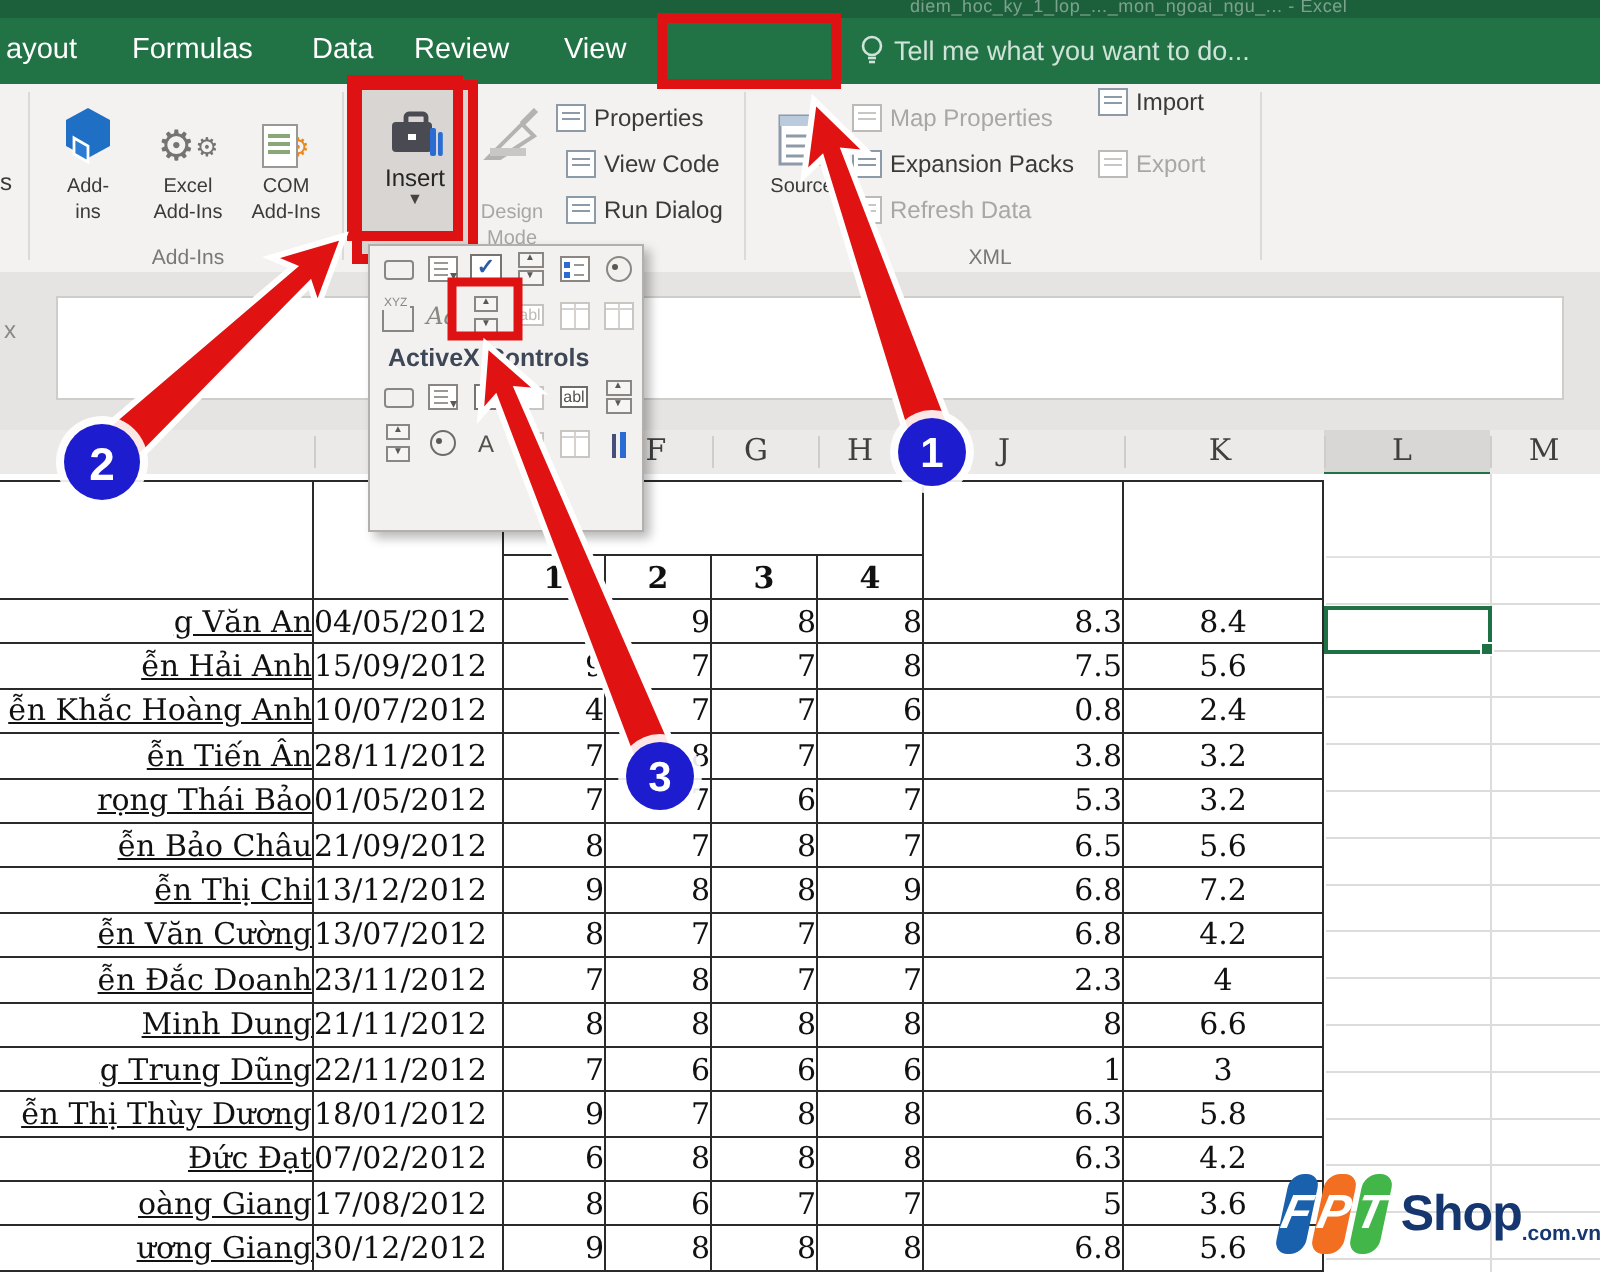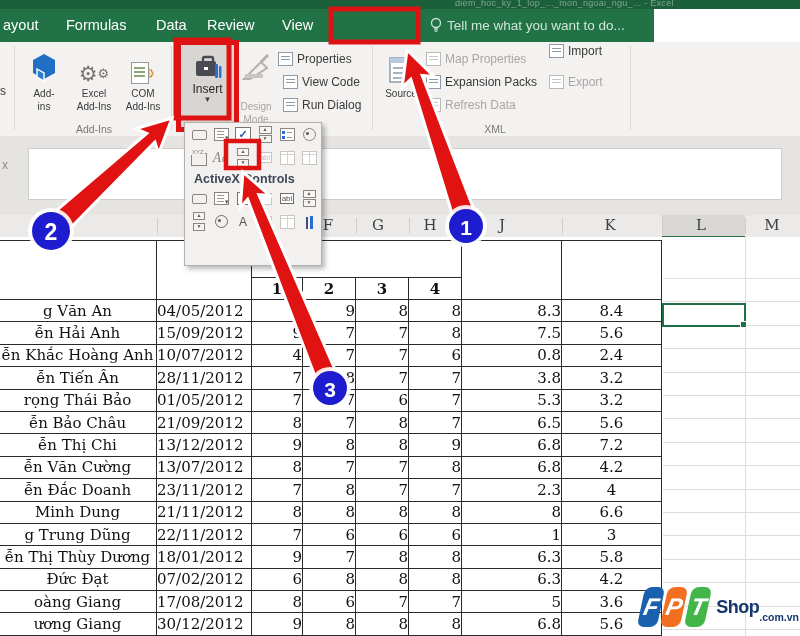--- a/index.html
+++ b/index.html
@@ -2,21 +2,21 @@
 <html><head>
 <meta charset="utf-8">
 <style>
   html,body{margin:0;padding:0;background:#fff;}
   #app{position:relative;width:800px;height:636px;overflow:hidden;
        font-family:"Liberation Sans",sans-serif; background:#fff;}
   
   .titlebar{position:absolute;left:0;top:0;width:800px;height:9px;background:#1c5f3b;}
   .titlebar span{position:absolute;left:455px;top:-2px;font-size:9px;color:rgba(255,255,255,.42);
                  letter-spacing:.3px;white-space:nowrap;}
-  .tabbar{position:absolute;left:0;top:9px;width:654px;height:33px;background:#217346;}
+  .tabbar{position:absolute;left:0;top:9px;width:800px;height:33px;background:#217346;}
   .tab{position:absolute;top:0;height:33px;line-height:33px;color:#fff;font-size:14.5px;}
   .tellme{position:absolute;left:447px;top:0;height:33px;line-height:33px;color:#cfe3d8;font-size:13.5px;}
   .bulb{position:absolute;left:429px;top:8px;width:14px;height:16px;}
   
   .ribbon{position:absolute;left:0;top:42px;width:800px;height:94px;background:#f3f2f1;
           border-bottom:1px solid #d8d6d3;color:#444;}
   .rdivider{position:absolute;top:4px;width:1px;height:84px;background:#dcdad7;}
   .bigbtn{position:absolute;top:2px;width:48px;height:88px;text-align:center;cursor:default;}
   .bigbtn .bicon{height:40px;display:flex;align-items:flex-end;justify-content:center;}
   .bigbtn .blabel{font-size:10px;line-height:13px;margin-top:3px;color:#3b3a39;}
@@ -54,21 +54,21 @@
   .selcolhead{position:absolute;left:662px;top:0;width:83px;height:21px;background:#d8d7d5;
               border-bottom:2px solid #217346;}
   
   .sheet{position:absolute;left:0;top:237px;width:800px;height:399px;background:#fff;}
   table.grades{position:absolute;left:-2px;top:3px;border-collapse:collapse;table-layout:fixed;
                font-family:"DejaVu Serif","Liberation Serif",serif;font-size:15px;color:#111;}
   table.grades th,table.grades td{border:1.5px solid #2a2a2a;padding:0;overflow:hidden;white-space:nowrap;}
   table.grades thead tr.r1 th{height:36px;}
   table.grades thead tr.r2 th{height:21px;font-weight:bold;font-size:15px;}
   table.grades td{height:21.4px;}
-  td.c-name{text-align:center;padding-left:3px;}
+  td.c-name{text-align:right;padding-left:3px;text-decoration:underline;}
   td.c-dob{text-align:left;padding-left:5px;}
   td.c-n{text-align:right;padding-right:7px;}
   td.c-avg1{text-align:right;padding-right:8px;}
   td.c-avg2{text-align:center;}
   .gridright{position:absolute;left:663px;top:42px;width:137px;height:357px;
      background:repeating-linear-gradient(to bottom, transparent 0px, transparent 22.4px, #dddcda 22.4px, #dddcda 23.4px);}
   .gridv{position:absolute;left:745px;top:0px;width:1px;height:399px;background:#dddcda;}
   .gridh278{position:absolute;left:663px;top:41px;width:137px;height:1px;background:#e3e2e0;}
   .selcell{position:absolute;left:662px;top:66px;width:80px;height:20px;background:#fff;
            border:2px solid #1e7145;}
@@ -112,21 +112,21 @@
   .ic-A{font-size:12px;color:#55514d;}
   .ic-box{width:12px;height:10px;border:1px solid #c9c6c2;background:#fff;}
   .ic-tools{display:flex;gap:2px;align-items:flex-end;height:14px;}
   .ic-tools i{display:block;width:2.5px;height:12px;background:#44507a;}
   .ic-tools i+i{background:#2b6cd4;height:13px;}
   
   .fpt{position:absolute;left:641px;top:582px;width:158px;height:50px;z-index:46;display:flex;align-items:center;}
   .fpt .tile{width:30px;height:40px;border-radius:7px;transform:skewX(-12deg);margin-right:3px;
              display:flex;align-items:center;justify-content:center;color:#fff;
              font-weight:bold;font-size:24px;font-style:italic;}
-  .fpt .shop{font-weight:bold;font-size:18px;color:#16366f;margin-left:5px;letter-spacing:-.5px;text-align:right;}
+  .fpt .shop{font-weight:bold;font-size:25px;color:#16366f;margin-left:5px;letter-spacing:-.5px;text-align:right;}
   .fpt .dom{font-weight:bold;font-size:10.5px;color:#16366f;align-self:flex-end;margin-bottom:9px;}
   
   svg.annot{position:absolute;left:0;top:0;z-index:60;pointer-events:none;}
   .popupwrap{z-index:40;}
 </style>
 </head>
 <body>
 
 <div id="app">
 

